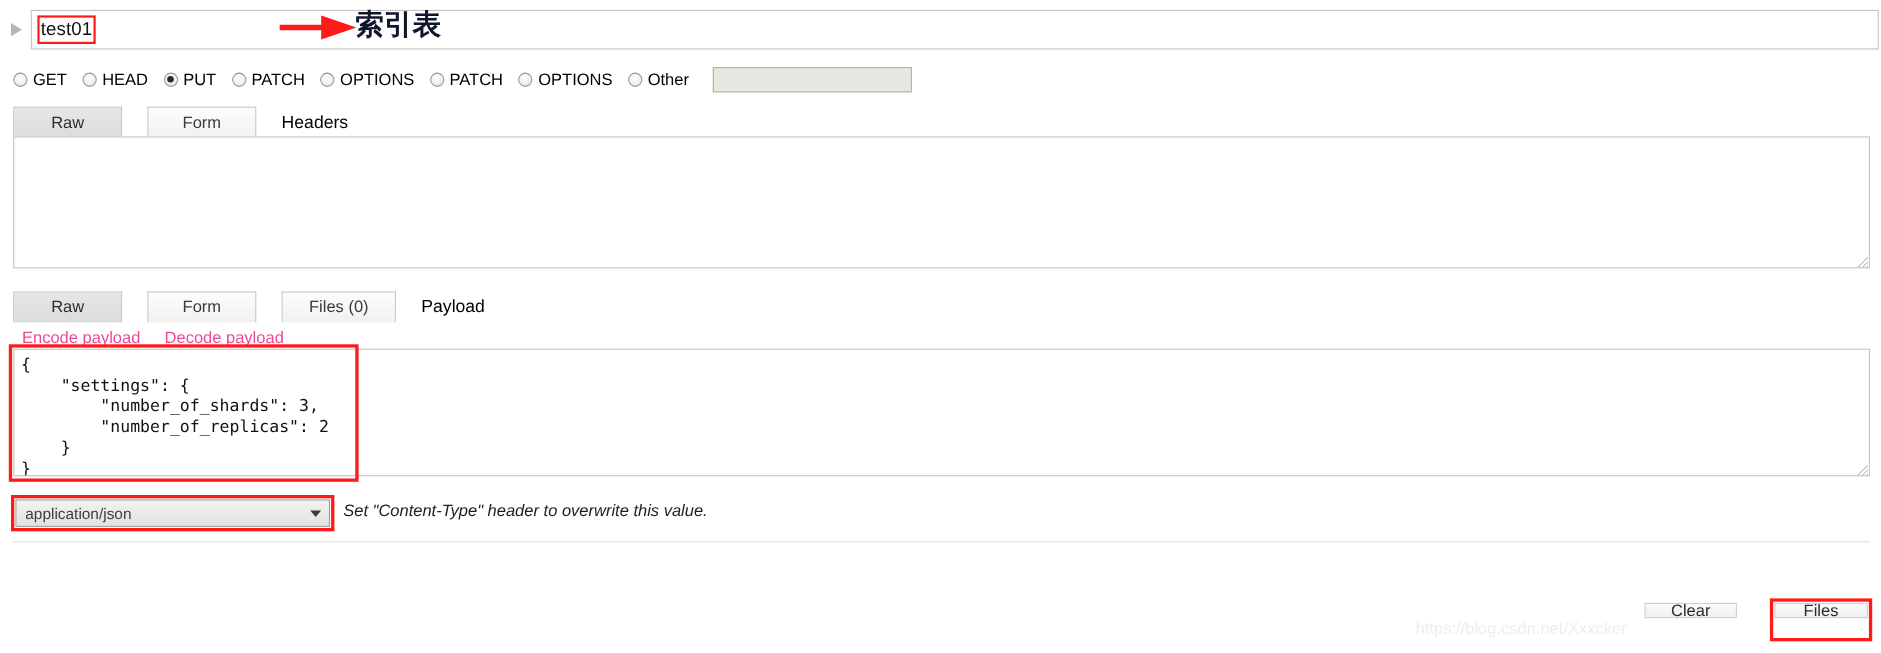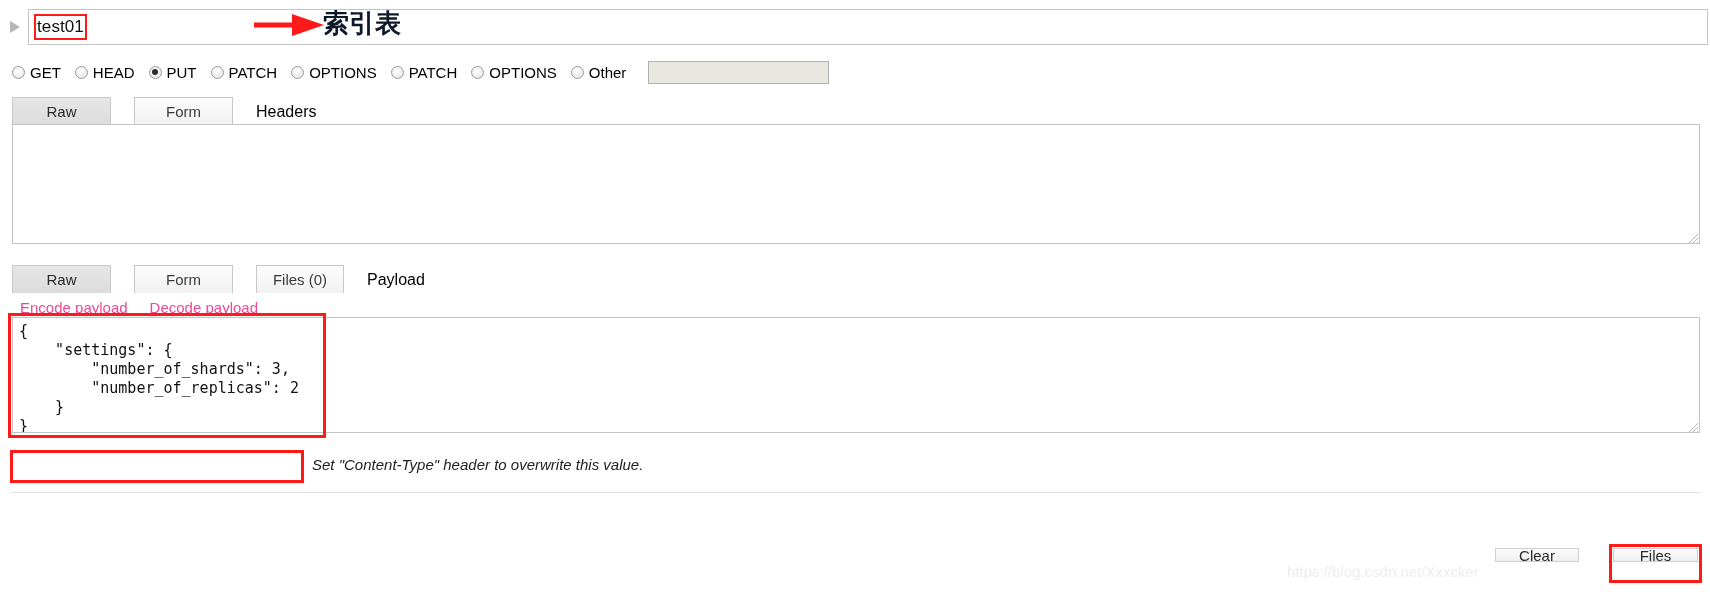--- a/index.html
+++ b/index.html
@@ -158,21 +158,21 @@
     font-size: 15px;
     display: flex;
     align-items: center;
     justify-content: center;
     margin-right: -1px;
   }
   .tab.active {
     background: linear-gradient(#e6e6e6, #dcdcdc);
     color: #2a2a2a;
   }
-  .tab.wide { width: 88px; }
+  .tab.wide { width: 104px; }
   .section-title {
     font-weight: 400;
     font-size: 16px;
     color: #000;
     line-height: 28px;
     align-self: flex-end;
   }
 
   
   .ta {
@@ -379,20 +379,24 @@
     }
 }</div>
   <svg class="resize-grip" style="left:1686px; top:420px;" width="13" height="13" viewBox="0 0 13 13">
     <line x1="12" y1="3" x2="3" y2="12" stroke="#b9b9b9" stroke-width="1"></line>
     <line x1="12" y1="7" x2="7" y2="12" stroke="#b9b9b9" stroke-width="1"></line>
     <line x1="12" y1="11" x2="11" y2="12" stroke="#b9b9b9" stroke-width="1"></line>
   </svg>
 
   <div class="red-box" style="left:8px; top:313px; width:318px; height:125px;"></div>
 
+  <div class="ct-select">
+    <span>application/json</span>
+    <span class="ct-arrow"></span>
+  </div>
   <div class="red-box" style="left:10px; top:450px; width:294px; height:33px;"></div>
   <div class="ct-hint">Set "Content-Type" header to overwrite this value.</div>
 
   <div class="hairline" style="left:12px; top:492px; width:1688px;"></div>
 
   <div class="watermark">https://blog.csdn.net/Xxxcker</div>
   <div class="btn" id="clear-btn">Clear</div>
   <div class="btn" id="send-btn">Files</div>
   <div class="red-box" style="left:1609px; top:544px; width:93px; height:39px;"></div>
 

